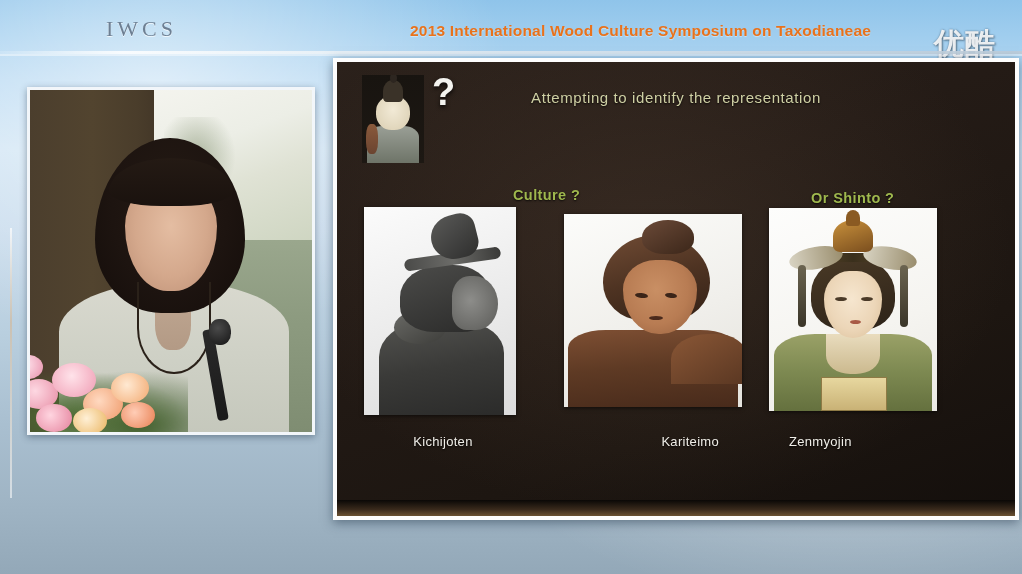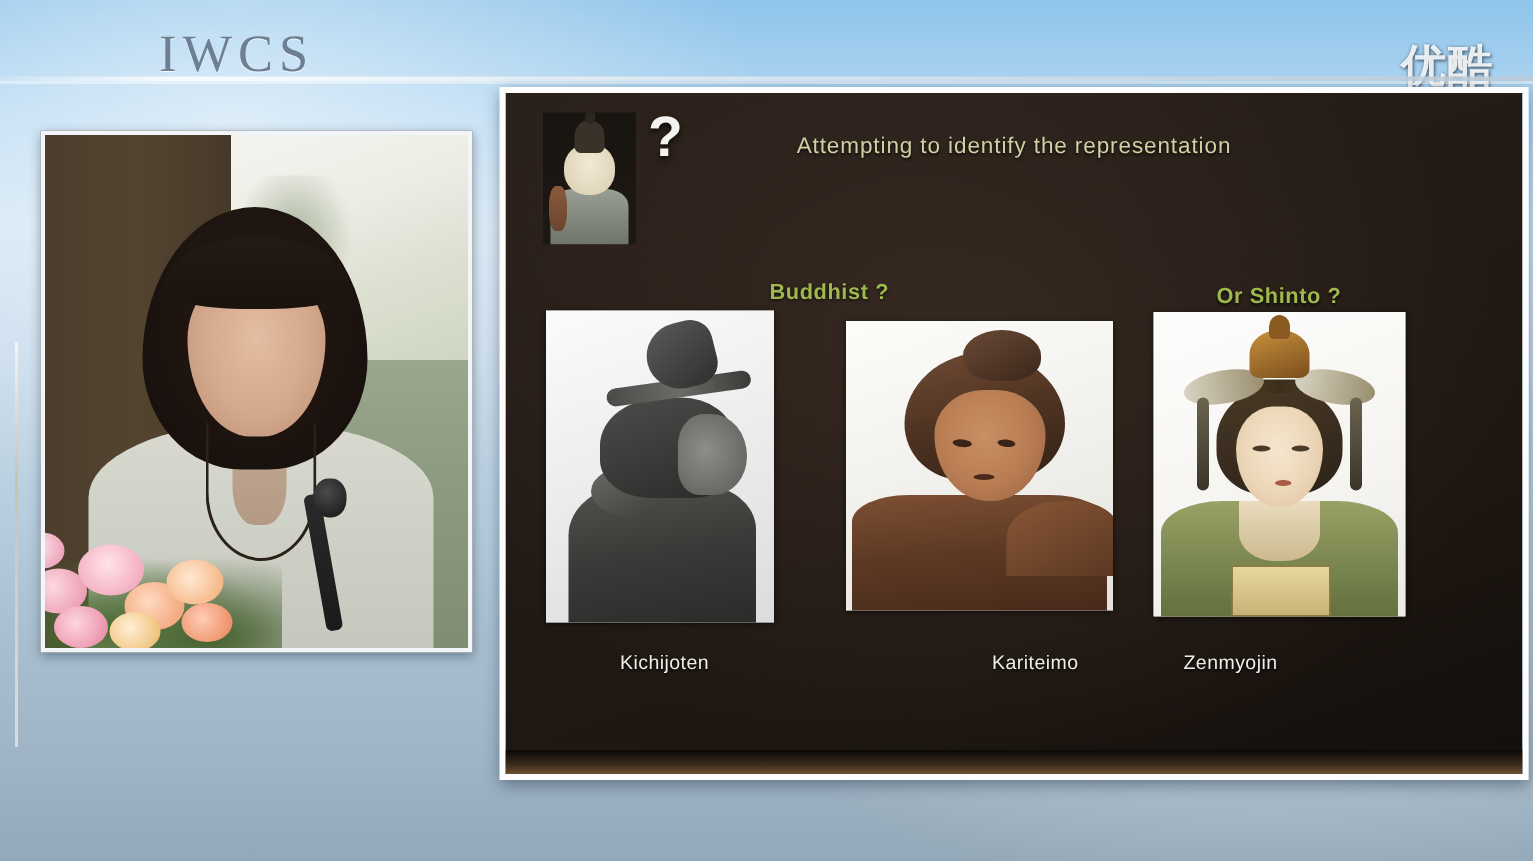--- a/index.html
+++ b/index.html
@@ -13,21 +13,21 @@
   .bg-glow{position:absolute;left:-60px;top:-40px;width:620px;height:420px;
            background:radial-gradient(ellipse at 35% 30%, rgba(255,255,255,.55), rgba(255,255,255,0) 62%);
            pointer-events:none;}
   .bg-glow2{position:absolute;right:-80px;top:260px;width:640px;height:360px;
            background:radial-gradient(ellipse at 60% 50%, rgba(255,255,255,.30), rgba(255,255,255,0) 65%);
            pointer-events:none;}
 
   
   .header{position:absolute;left:0;top:0;width:1022px;height:52px;}
   .hdr-logo{position:absolute;left:106px;top:16px;font-family:"Liberation Serif",serif;
-            font-size:35px;letter-spacing:4px;color:#6d7f93;font-weight:400;
+            font-size:22px;letter-spacing:4px;color:#6d7f93;font-weight:400;
             text-shadow:0 1px 0 rgba(255,255,255,.75);}
   .hdr-title{position:absolute;left:410px;top:22px;font-size:15.5px;font-weight:bold;
              color:#e8721c;letter-spacing:.2px;white-space:nowrap;
              text-shadow:0 1px 1px rgba(255,255,255,.45);}
   .hdr-rule{position:absolute;left:0;top:51px;width:1022px;height:3px;
             background:linear-gradient(90deg,rgba(255,255,255,.15),rgba(255,255,255,.85) 12%,
                        rgba(215,228,238,.95) 60%,rgba(190,205,218,.9));}
   .hdr-rule2{position:absolute;left:0;top:54px;width:1022px;height:2px;
              background:rgba(255,255,255,.45);}
 
@@ -217,20 +217,21 @@
 </style>
 </head>
 <body>
 
 <div id="stage">
   <div class="bg-glow"></div>
   <div class="bg-glow2"></div>
 
   <div class="header">
     <div class="hdr-logo">IWCS</div>
+    <div class="hdr-title">2013 International Wood Culture Symposium on Taxodianeae</div>
     <div class="watermark">优酷</div>
   </div>
   <div class="hdr-rule"></div>
   <div class="hdr-rule2"></div>
   <div class="left-tick"></div>
 
   <div class="video-panel">
     <div class="vp-inner">
       <div class="vp-wall"></div>
       <div class="vp-window"></div>
@@ -266,21 +267,21 @@
     <div class="thumb-wrap">
       <div class="thumb">
         <div class="th-body"></div>
         <div class="th-arm"></div>
         <div class="th-head"></div>
         <div class="th-crown"></div>
       </div>
       <div class="qmark">?</div>
     </div>
 
-    <div class="cat-left">Buddhist ?</div>
+    <div class="cat-left">Culture ?</div>
     <div class="cat-right">Or Shinto ?</div>
 
     <div class="pic-row">
 
       <div class="pic p1">
         <div class="s1">
           <div class="s1-torso"></div>
           <div class="s1-sh"></div>
           <div class="s1-hair"></div>
           <div class="s1-face"></div>

